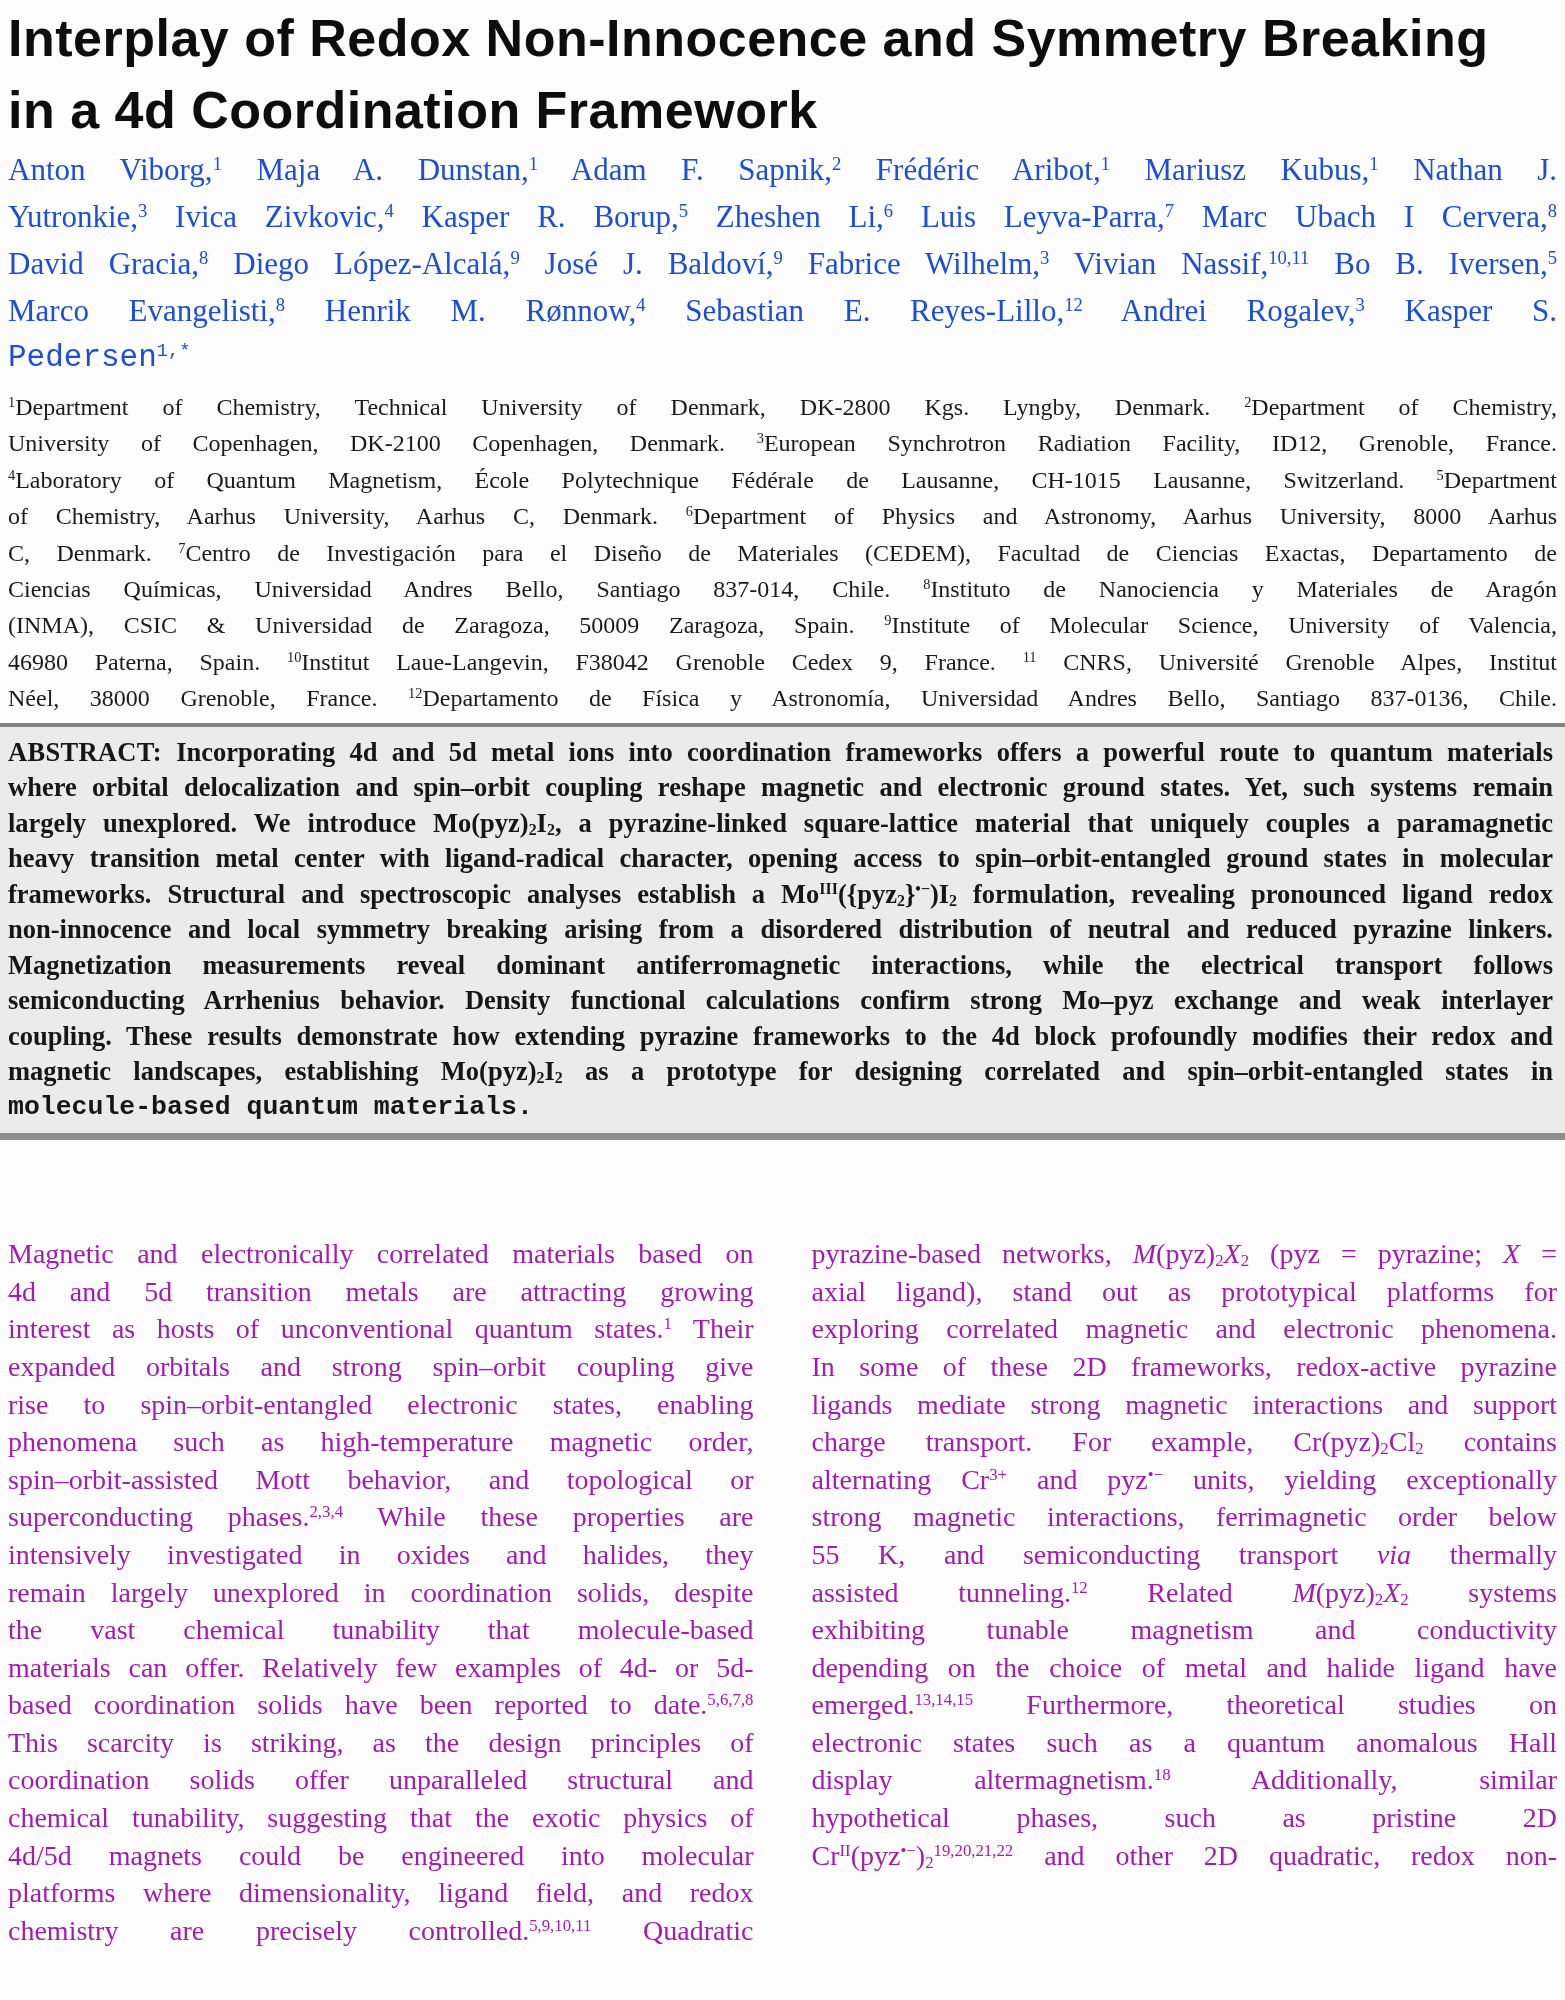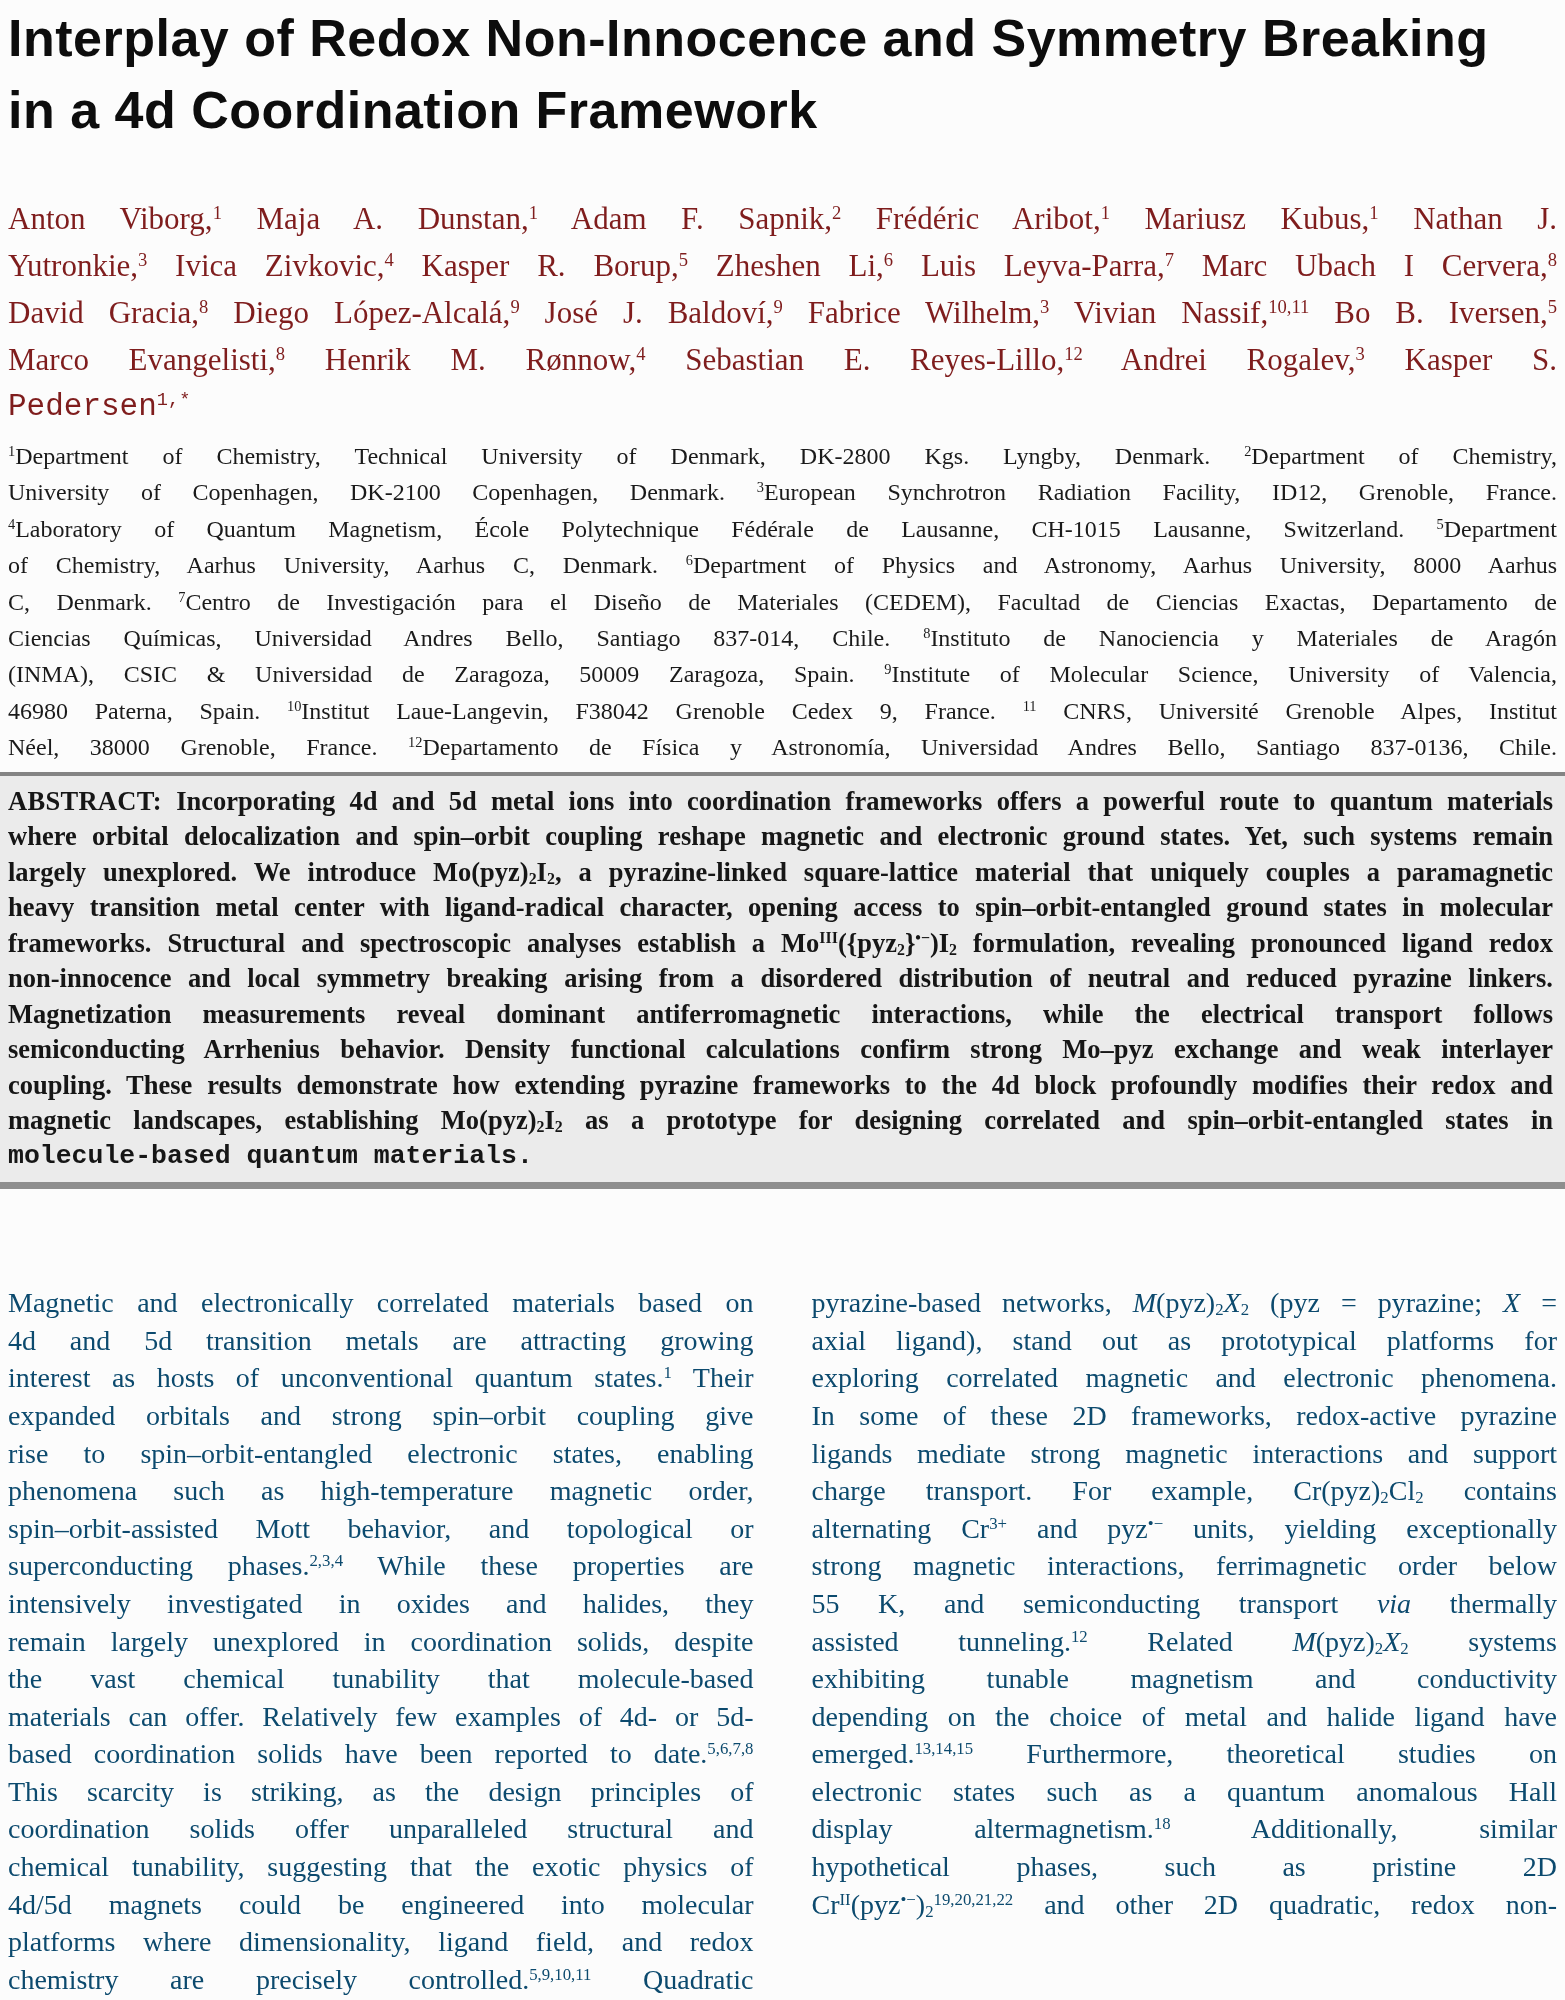--- a/index.html
+++ b/index.html
@@ -22,24 +22,23 @@
     margin-top: 2px;
     font-family: "Liberation Sans", sans-serif;
     font-size: 52px;
     line-height: 72px;
     font-weight: 700;
     letter-spacing: 0.5px;
     color: #0d0d0d;
   }
   
   .authors {
-    margin-top: 49px;
     font-size: 31px;
     line-height: 47px;
-    color: #7f1d1d;
+    color: #1d4ed8;
   }
   
   .affiliations {
     margin-top: 8px;
     font-size: 24px;
     line-height: 36.4px;
     color: #1a1a1a;
   }
   
   .abstract {
@@ -58,21 +57,21 @@
   .columns {
     margin-top: 95px;
     display: flex;
     gap: 58px;
   }
   .col {
     flex: 1 1 0;
     min-width: 0;
     font-size: 28px;
     line-height: 37.6px;
-    color: #0c4a6e;
+    color: #a21caf;
   }
   
   .tline { white-space: normal; }
   .justify .tline {
     text-align: justify;
     text-align-last: justify;
   }
   .justify .tline.last-left {
     text-align-last: left;
     font-family: Liberation Mono, monospace;

